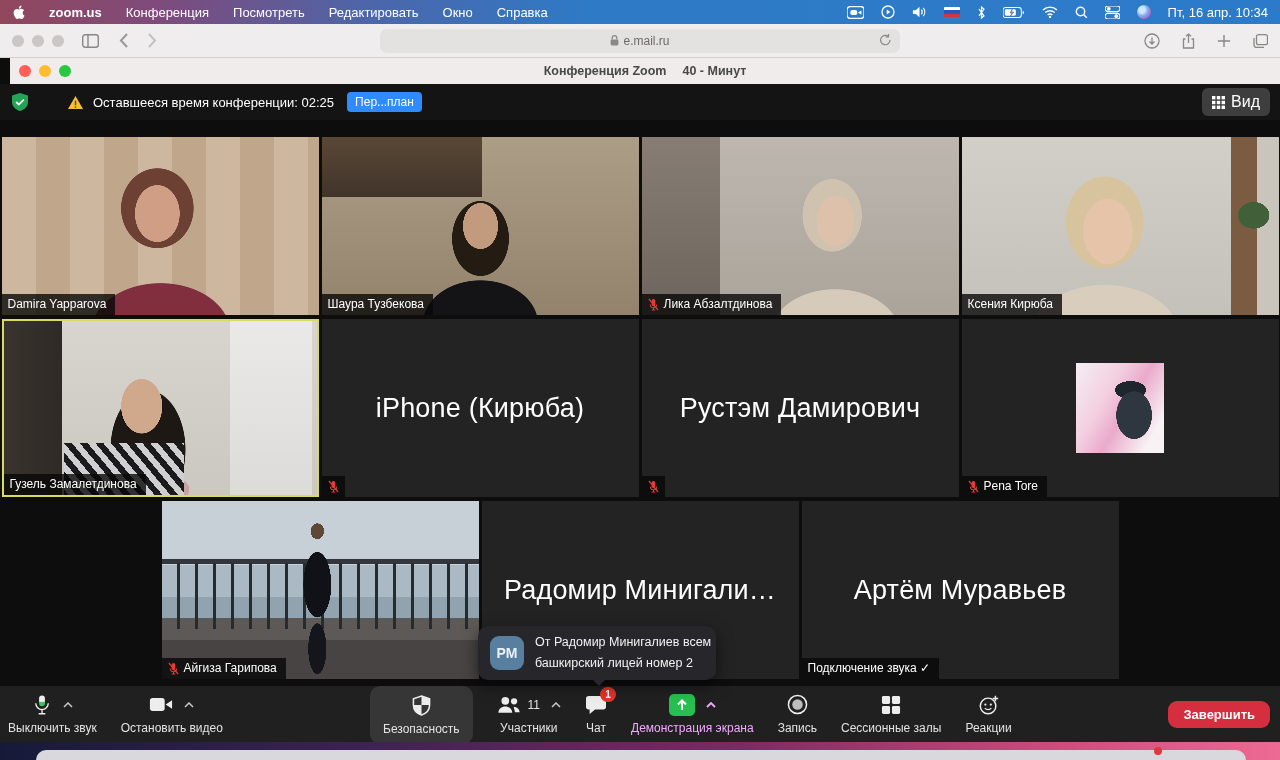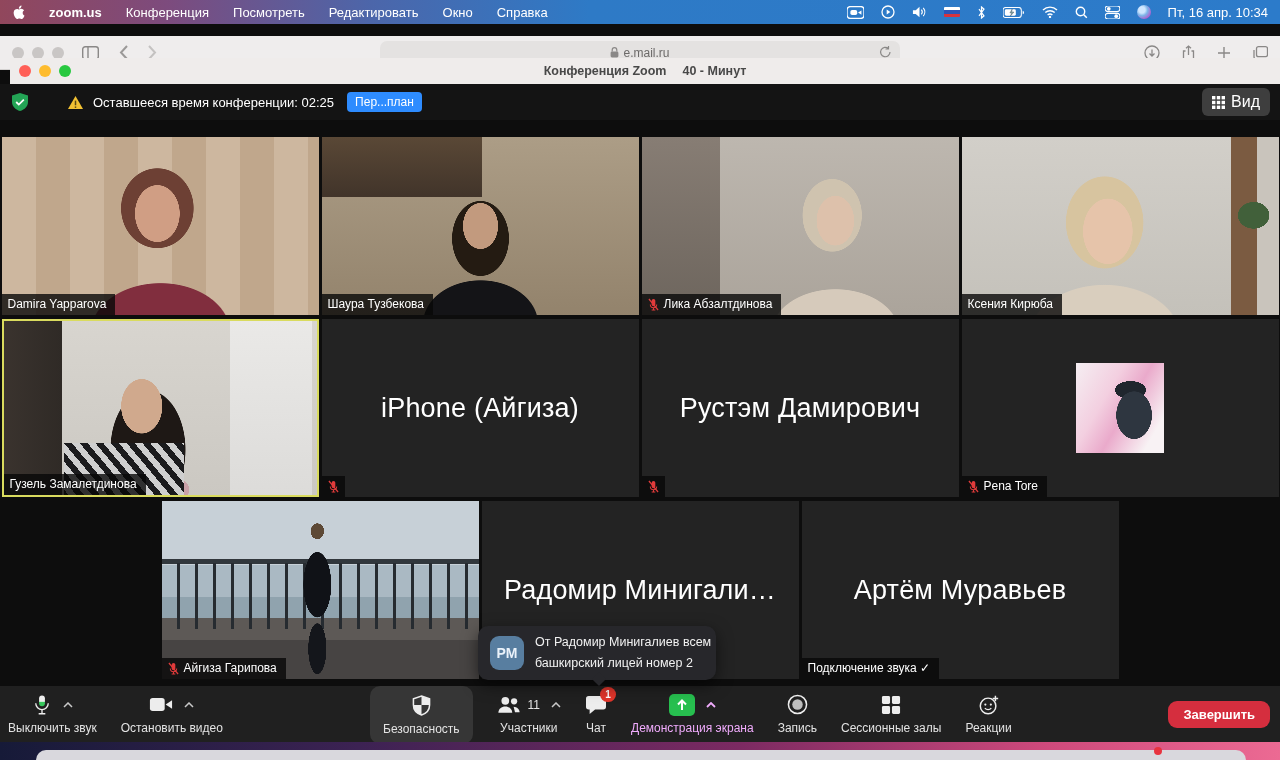--- a/index.html
+++ b/index.html
@@ -16,21 +16,21 @@
   .mb-item{white-space:nowrap;}
   .mb-right{margin-left:auto;display:flex;align-items:center;gap:17px;}
   .mb-clock{font-size:13px;white-space:nowrap;}
   .flag{width:16px;height:10px;display:flex;flex-direction:column;border-radius:1px;overflow:hidden;}
   .flag div{flex:1;}
   .siri{width:14px;height:14px;border-radius:50%;
     background:radial-gradient(circle at 35% 35%,#cfe6ff 0 25%,#7fb4e8 45%,#b05fd0 75%,#3b62c4 100%);}
 
   
   .safari{position:absolute;top:24px;left:0;right:0;height:34px;background:#efeded;
-    border-bottom:1px solid #d3d1d0;display:flex;align-items:center;padding:8px 12px;box-sizing:border-box;color:#7f7d7c;margin-top:12px;}
+    border-bottom:1px solid #d3d1d0;display:flex;align-items:center;padding:8px 12px;box-sizing:border-box;color:#7f7d7c;}
   .tl-dot{width:12px;height:12px;border-radius:50%;background:#c9c6c5;margin-right:8px;}
   .saf-ic{margin:0 10px;color:#8a8887;}
   .addr{position:absolute;left:50%;transform:translateX(-50%);width:520px;height:24px;background:#e4e2e1;
     border-radius:7px;display:flex;align-items:center;justify-content:center;color:#6c6a69;font-size:12px;gap:4px;}
   .addr .reload{position:absolute;right:8px;top:4px;}
   .saf-right{margin-left:auto;display:flex;align-items:center;gap:22px;color:#8a8887;}
 
   
   .titlebar{position:absolute;top:58px;left:0;right:0;height:26px;background:#efeceb;display:flex;align-items:center;padding:0 9px;margin-left:10px;}
   .wl{width:12px;height:12px;border-radius:50%;margin-right:8px;}
@@ -365,21 +365,21 @@
       </div>
     </div>
 
     <div class="vrow r2">
       <div class="tile cam-guzel active">
         <div class="nlabel">
           <span>Гузель Замалетдинова</span>
         </div>
       </div>
       <div class="tile namecard">
-        <span class="center-name">iPhone (Айгиза)</span>
+        <span class="center-name">iPhone (Кирюба)</span>
         <span class="mic-only">
             <svg width="11" height="13" viewBox="0 0 12 14">
               <path d="M6 1a2 2 0 012 2v4a2 2 0 11-4 0V3a2 2 0 012-2z" fill="#e23b3b"></path>
               <path d="M2.5 7a3.5 3.5 0 007 0M6 10.5V13M4 13h4" stroke="#e23b3b" stroke-width="1.1" fill="none"></path>
               <line x1="1" y1="1" x2="11" y2="13" stroke="#e23b3b" stroke-width="1.3"></line>
             </svg>
           </span>
       </div>
       <div class="tile namecard">
         <span class="center-name">Рустэм Дамирович</span>

